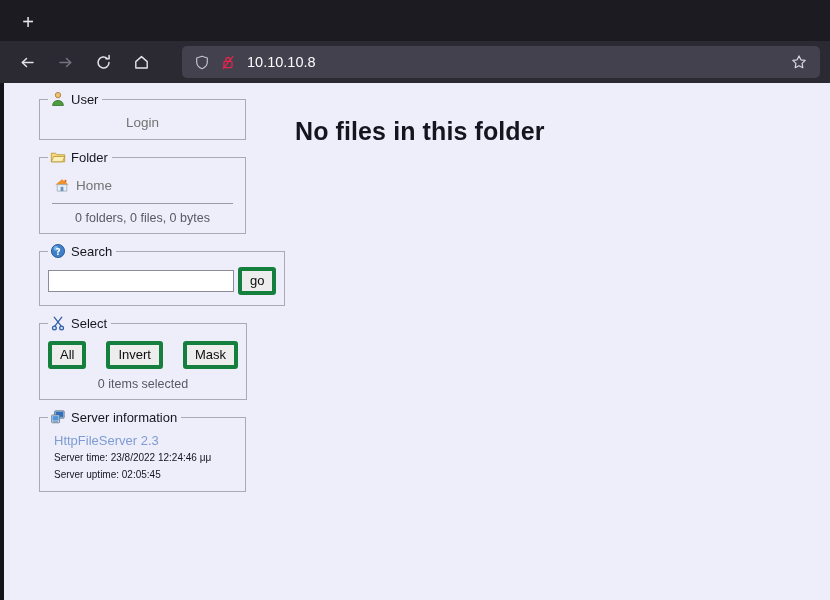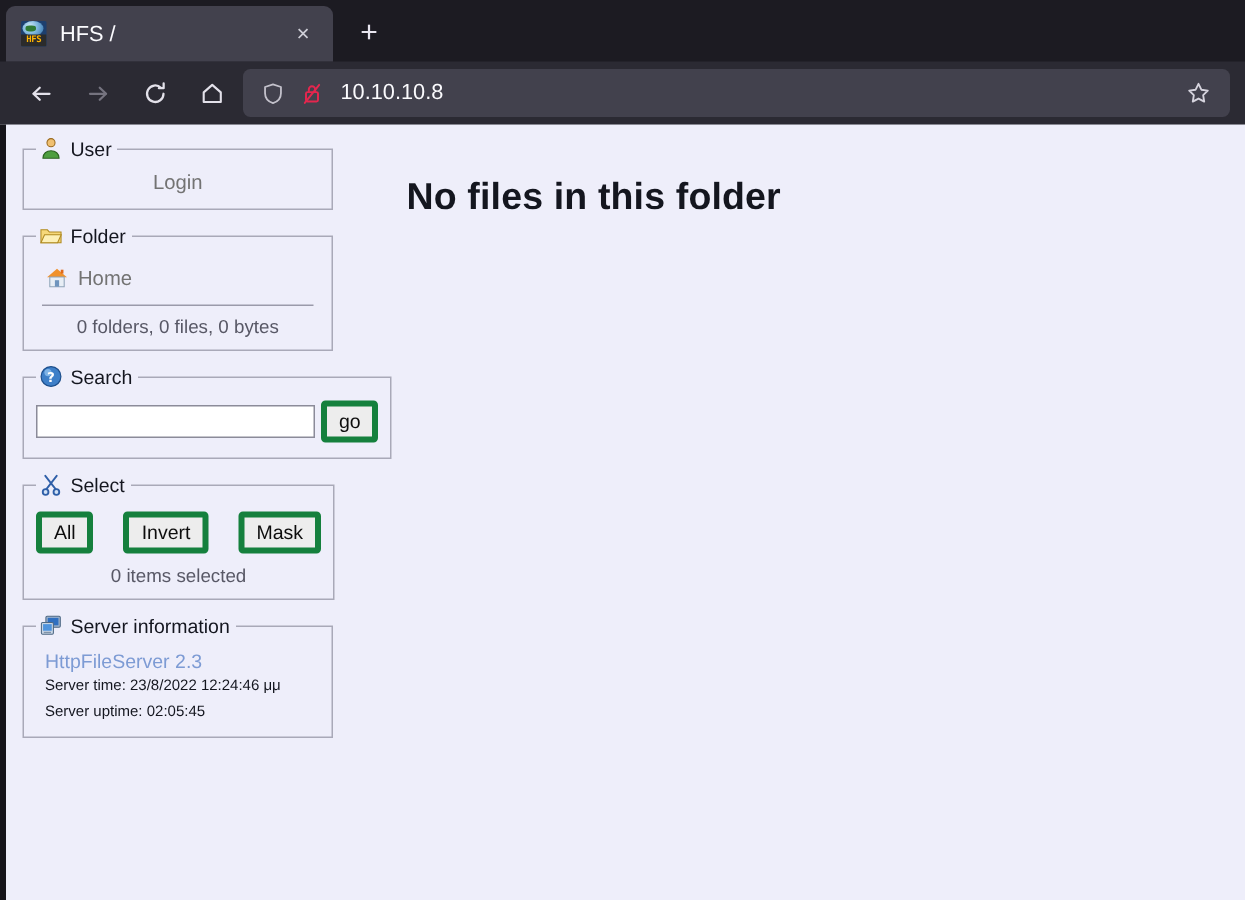--- a/index.html
+++ b/index.html
@@ -97,20 +97,21 @@
     margin-right: 4px;
     color: #e3e1ea;
     border-radius: 5px;
   }
   .navbtn.dim { color: #75737f; }
   .navbtn svg { display: block; }
 
   .urlbar {
     flex: 1 1 auto;
     height: 32px;
+    margin-left: 20px;
     background: #42414d;
     border-radius: 5px;
     display: flex; align-items: center;
     padding: 0 8px 0 10px;
   }
   .urlbar .ico { width: 20px; height: 20px; display:flex; align-items:center; justify-content:center; flex:0 0 auto; }
   .urlbar .ico.shield { margin-right: 6px; color: #c3c1cb; }
   .urlbar .ico.lock { margin-right: 9px; }
   .url-text {
     flex: 1 1 auto;
@@ -127,20 +128,21 @@
     display: flex;
     position: relative;
     border-left: 4px solid #15141a;
     overflow: hidden;
   }
 
   .sidebar {
     width: 224px;
     flex: 0 0 auto;
     padding: 8px 6px 0 11px;
+    margin-left: 24px;
   }
 
   fieldset.panel {
     border: 1px solid #a9a9b8;
     margin: 0 0 9px 0;
     padding: 6px 8px 8px 8px;
     background: transparent;
   }
   fieldset.panel legend {
     padding: 0 4px 0 2px;
@@ -210,28 +212,20 @@
     color: #14161f;
     letter-spacing: 0.1px;
   }
 </style>
 </head>
 <body>
 
 <div class="browser">
 
   <div class="tabstrip">
-    <div class="tab">
-      <span class="tab-favicon">
-        <span class="globe"></span>
-        <span class="hfs">HFS</span>
-      </span>
-      <span class="tab-title">HFS /</span>
-      <span class="tab-close">×</span>
-    </div>
     <div class="newtab">+</div>
   </div>
 
   <div class="navbar">
     <div class="navbtn">
       <svg width="17" height="17" viewBox="0 0 17 17" fill="none" stroke="currentColor" stroke-width="1.5" stroke-linecap="round" stroke-linejoin="round">
           <path d="M14 8.5H3.5"></path>
           <path d="M7.5 4.5L3.3 8.5L7.5 12.5"></path>
         </svg>
     </div>

